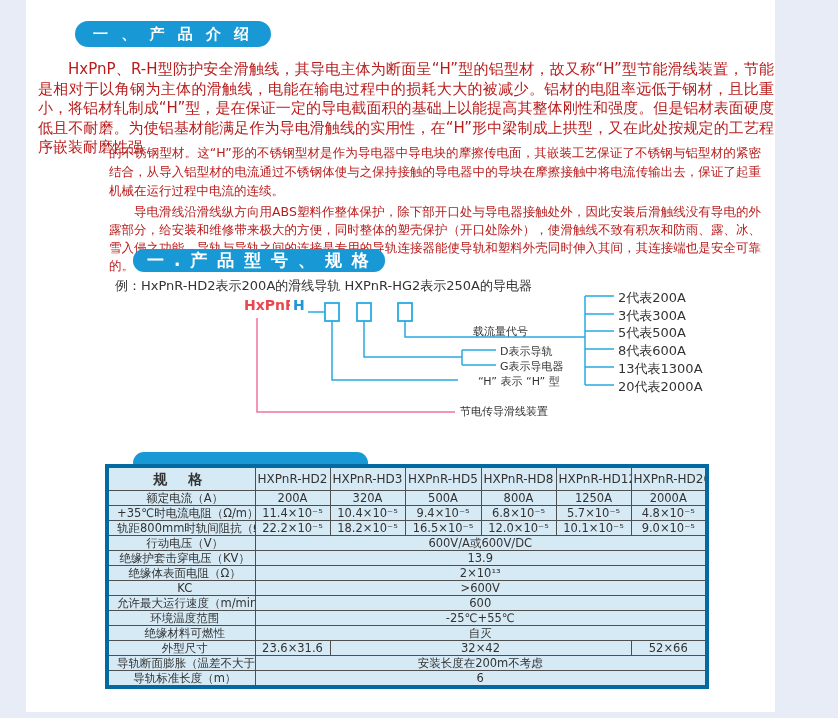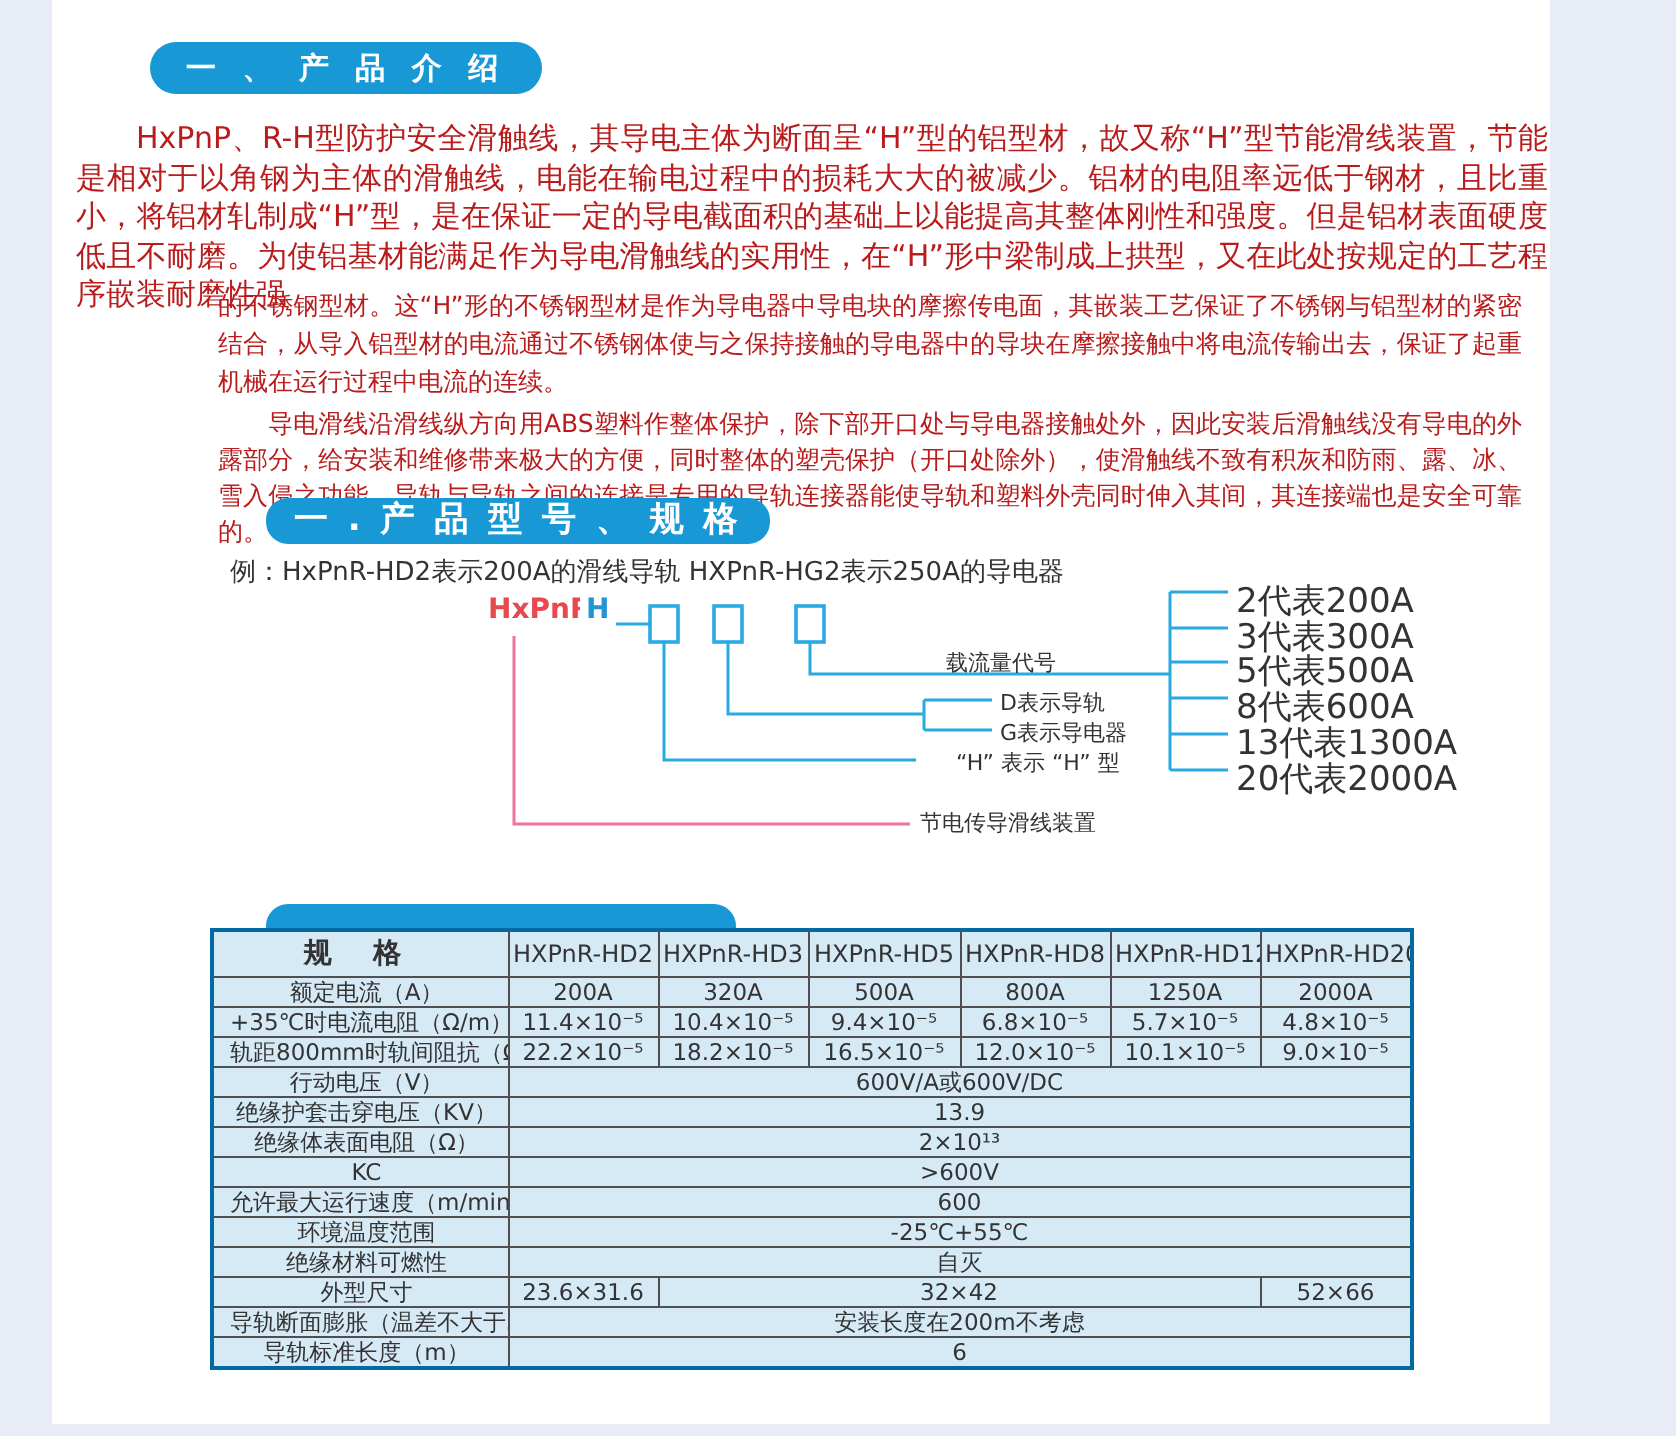--- a/index.html
+++ b/index.html
@@ -44,40 +44,40 @@
   .diagram{position:absolute;left:240px;top:288px;width:460px;height:137px;}
   .diagram svg{position:absolute;left:0;top:0;}
   .dlabel{position:absolute;font-size:11px;color:#333333;white-space:nowrap;}
   .d-prefix{left:4px;top:9px;font-size:14px;font-weight:bold;color:#e9484e;}
   .d-h{left:50px;top:9px;font-size:14px;font-weight:bold;color:#2196d3;background:#ffffff;padding:0 3px;}
   .d-capacity{left:233px;top:36px;}
   .d-rail{left:260px;top:56px;}
   .d-conductor{left:260px;top:71px;}
   .d-htype{left:238px;top:86px;}
   .d-device{left:220px;top:116px;}
-  .code-item{position:absolute;left:378px;font-size:17px;color:#333333;white-space:nowrap;}
+  .code-item{position:absolute;left:378px;font-size:13px;color:#333333;white-space:nowrap;}
   .ci0{top:1px}.ci1{top:19px}.ci2{top:36px}.ci3{top:54px}.ci4{top:72px}.ci5{top:90px}
   
   .spec-table{
     position:absolute;left:105px;top:464px;width:600px;
     border-collapse:collapse;table-layout:fixed;
     font-size:11.5px;color:#333333;
     background:#d6eaf6;
   }
   .spec-table th,.spec-table td{
     border:1px solid #4f4f4f;
     padding:0 2px;
     text-align:center;
     height:14px;
     line-height:13px;
     overflow:hidden;
     white-space:nowrap;
     font-weight:normal;
   }
-  .spec-table{border:2px solid #0369a1;}
+  .spec-table{border:4px solid #0369a1;}
   .spec-table th{height:22px;line-height:22px;font-size:12px;}
   .spec-table th.corner{font-size:14px;font-weight:bold;letter-spacing:8px;}
   .spec-table td.lbl{text-align:center;padding-left:8px;}
 </style>
 </head>
 <body>
 
 <div class="page">
   <div class="sheet"></div>
 

